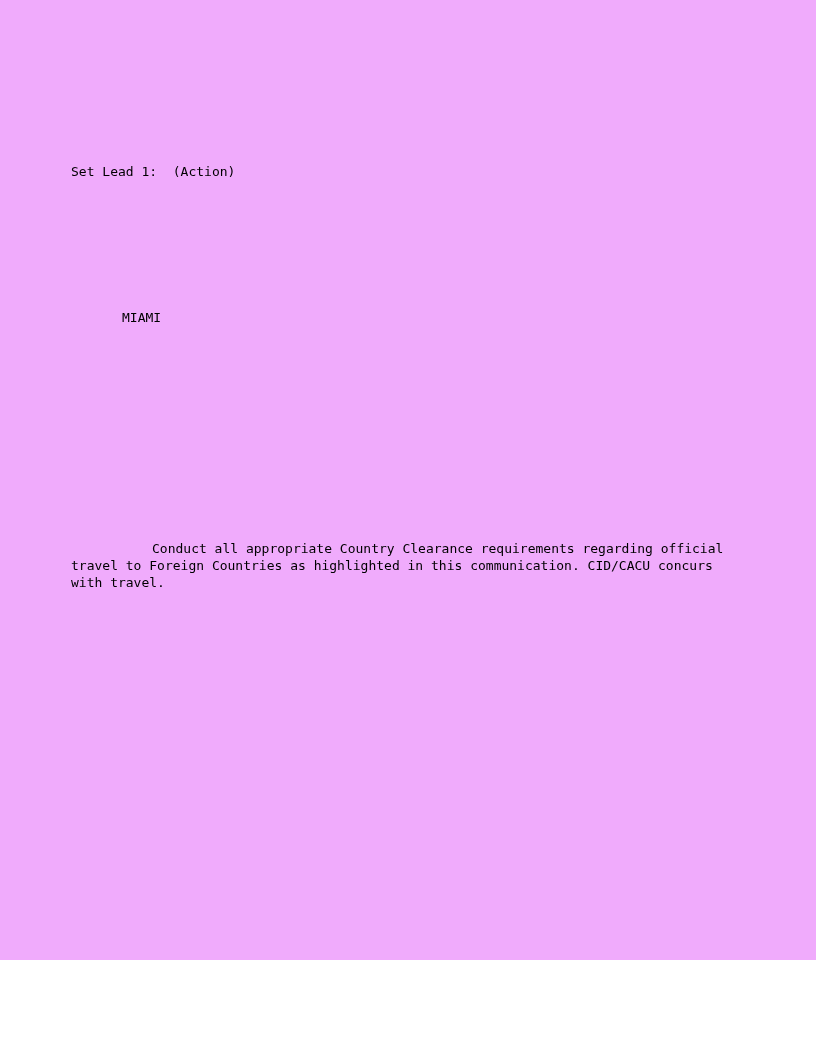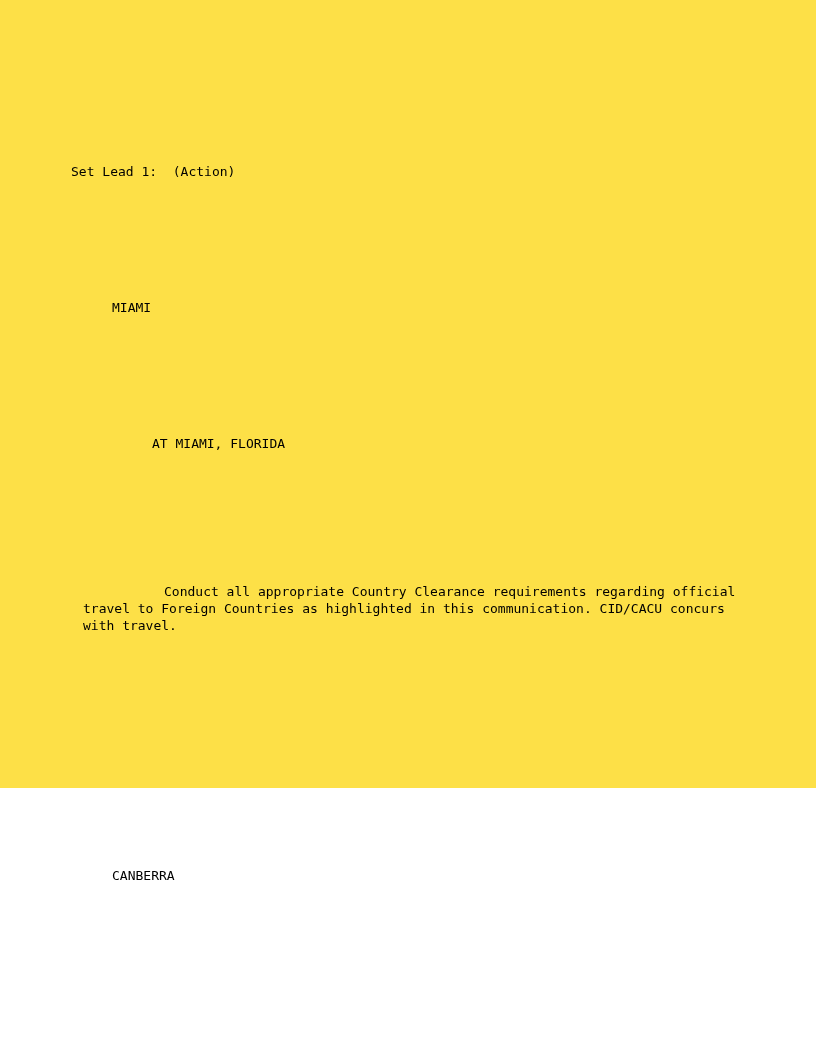--- a/index.html
+++ b/index.html
@@ -10,82 +10,80 @@
   body {
     width: 816px;
     height: 1056px;
     font-family: "DejaVu Sans Mono", "Liberation Mono", monospace;
     color: #000000;
     -webkit-font-smoothing: antialiased;
   }
   .page {
     position: relative;
     width: 816px;
-    height: 788px;
+    height: 960px;
     box-sizing: border-box;
-    background: #fde047;
+    background: #f0abfc;
   }
   .doc-body {
     position: absolute;
     left: 71px;
     top: 112px;
     width: 680px;
     font-size: 13px;
     line-height: 17px;
     white-space: pre-wrap;
   }
   .block {
-    margin: 0;
+    margin: 10px;
   }
   .lead-heading {
     margin: 0;
   }
   .indent-1 {
     padding-left: 41px;
   }
   .indent-2 {
     padding-left: 81px;
   }
   .spacer-sm {
     height: 17px;
   }
   .spacer-md {
     height: 34px;
   }
   .para {
-    margin: 12px;
+    margin: 0;
     text-indent: 81px;
   }
 </style>
 </head>
 <body>
 
 <div class="page">
   <div class="doc-body">
 
     <div class="block lead-heading">Set Lead 1:  (Action)</div>
 
     <div class="spacer-sm"></div>
 
     <div class="block indent-1">MIAMI</div>
 
     <div class="spacer-sm"></div>
 
-    <div class="block indent-2">AT MIAMI, FLORIDA</div>
 
     <div class="spacer-sm"></div>
 
     <div class="para">Conduct all appropriate Country Clearance requirements regarding official travel to Foreign Countries as highlighted in this communication. CID/CACU concurs with travel.</div>
 
     <div class="spacer-md"></div>
 
 
     <div class="spacer-sm"></div>
 
-    <div class="block indent-1">CANBERRA</div>
 
     <div class="spacer-sm"></div>
 
 
     
 
     
 
     
 

